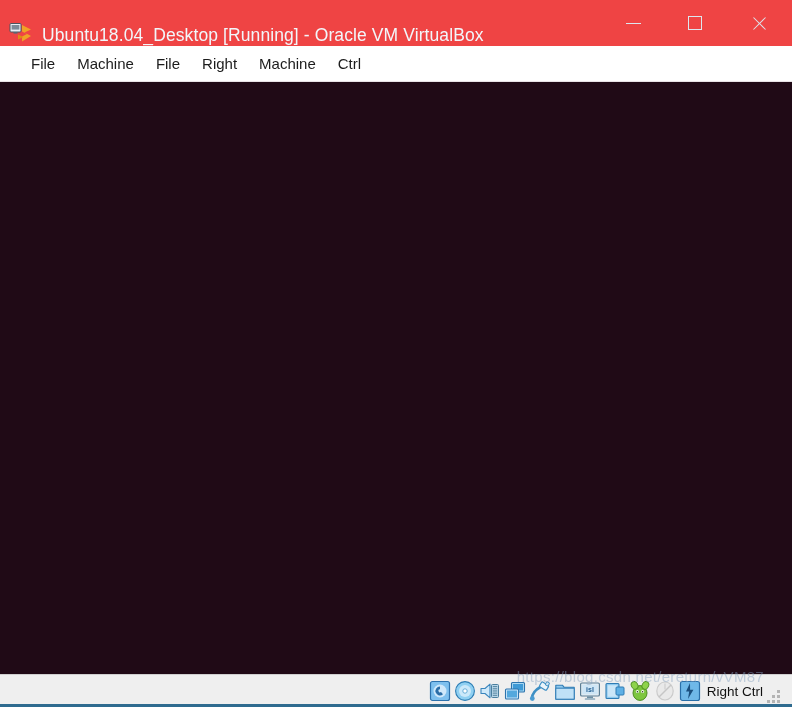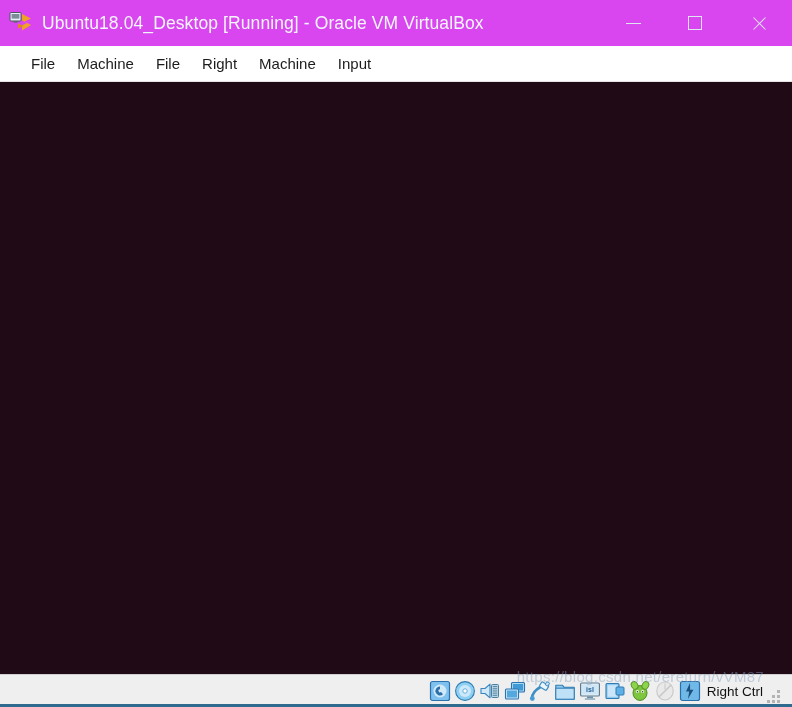--- a/index.html
+++ b/index.html
@@ -17,23 +17,23 @@
     width: 792px;
     height: 707px;
     display: flex;
     flex-direction: column;
     background: #efefef;
   }
 
   
   .titlebar {
     height: 46px;
-    background: #d946ef;
-    display: flex;
-    align-items: center;
+    background: #ef4444;
+    display: flex;
+    align-items: flex-end;
     flex: 0 0 46px;
     position: relative;
   }
   .titlebar-icon {
     width: 24px;
     height: 24px;
     margin-left: 9px;
     margin-right: 9px;
     flex: 0 0 24px;
     position: relative;
@@ -206,21 +206,21 @@
       </div>
     </div>
   </div>
 
   <div class="menubar">
     <div class="menu-item">File</div>
     <div class="menu-item">Machine</div>
     <div class="menu-item">File</div>
     <div class="menu-item">Right</div>
     <div class="menu-item">Machine</div>
-    <div class="menu-item">Input</div>
+    <div class="menu-item">Ctrl</div>
   </div>
 
   <div class="vm-screen">
     
   </div>
 
   <div class="statusbar">
     <div class="status-icons">
 
       <span class="st-icon">

